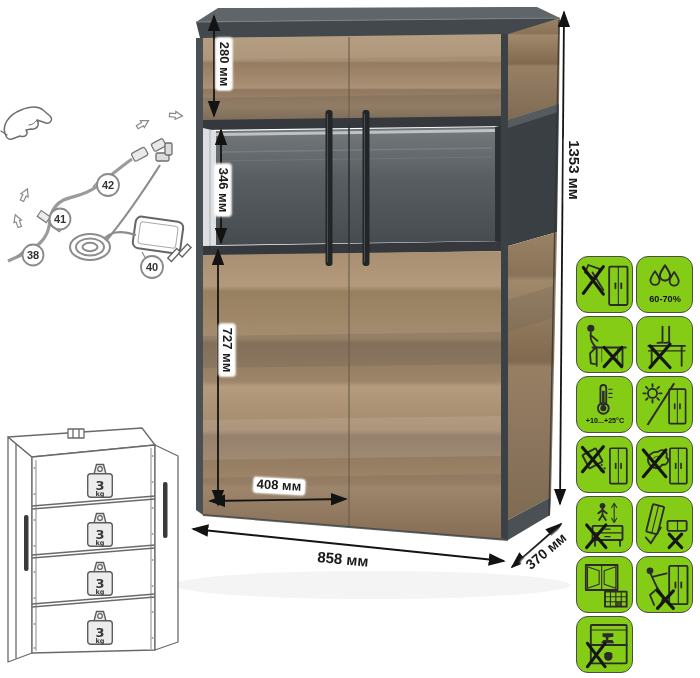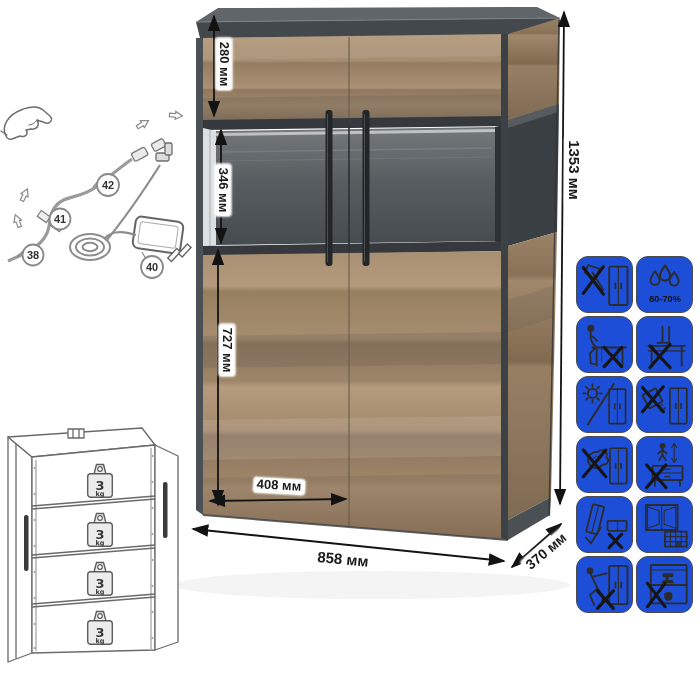--- a/index.html
+++ b/index.html
@@ -10,21 +10,21 @@
   .dim{position:absolute;background:#fff;color:#1b1b1b;
        font:700 13px "Liberation Sans",sans-serif;padding:0 3px;line-height:1.15;
        border-radius:3px;white-space:nowrap;
        transform:translate(-50%,-50%) rotate(var(--r,0deg));
        box-shadow:0 0 2px 1px rgba(255,255,255,.85);}
   .dim.lg{font-size:15px;}
   .dim.md{font-size:14px;}
   
   .icons{position:absolute;left:576px;top:256px;display:grid;
          grid-template-columns:57px 57px;grid-auto-rows:57px;gap:3px;}
-  .icell{border:1.7px solid #4c4c4c;border-radius:12px;background:#1d4ed8;
+  .icell{border:1.7px solid #4c4c4c;border-radius:12px;background:#84cc16;
          display:flex;align-items:center;justify-content:center;box-sizing:border-box;}
   svg.ci{width:50px;height:50px;display:block;}
   .s{stroke:#2b2b2b;stroke-width:2.2;fill:none;stroke-linecap:round;stroke-linejoin:round;}
   .sf{fill:#2b2b2b;stroke:none;}
   .x{stroke:#151515;stroke-width:3.8;stroke-linecap:round;fill:none;}
   .thin{stroke-width:1.3;}
   .it{font:700 11px "Liberation Sans",sans-serif;fill:#111;}
   .it9{font:700 8.6px "Liberation Sans",sans-serif;fill:#111;}
   .callout{font:700 11px "Liberation Sans",sans-serif;fill:#333;}
   .wtxt{font:700 13px "DejaVu Sans",sans-serif;fill:#3a3a3a;}
@@ -331,20 +331,34 @@
         <g class="s" stroke-width="2.6">
           <line x1="27" y1="8" x2="27" y2="27"></line>
             <line x1="35" y1="8" x2="35" y2="27"></line>
           <line x1="27" y1="27" x2="21" y2="27.5"></line>
             <line x1="35" y1="27" x2="29" y2="27.5"></line>
         </g>
         <path class="x" d="M12,31 L36,57 M36,29 L12,57"></path>
       </svg>
     </div>
 
+    <div class="icell">
+      <svg class="ci" viewBox="0 0 60 60">
+        <rect class="s" x="24.5" y="6" width="7" height="24" rx="3.5"></rect>
+        <line x1="28" y1="13" x2="28" y2="27" stroke="#2b2b2b" stroke-width="3"></line>
+        <circle class="s" cx="28" cy="34" r="6.5"></circle>
+        <circle class="sf" cx="28" cy="34" r="3.6"></circle>
+        <g class="s thin">
+          <line x1="34.5" y1="11" x2="38.5" y2="11"></line>
+          <line x1="34.5" y1="16" x2="38.5" y2="16"></line>
+          <line x1="34.5" y1="21" x2="38.5" y2="21"></line>
+        </g>
+        <text class="it9" x="30" y="52" text-anchor="middle">+10...+25°C</text>
+      </svg>
+    </div>
 
     <div class="icell">
       <svg class="ci" viewBox="0 0 60 60">
         <use href="#cab" transform="translate(34,10) scale(.9)"></use>
         <g class="s" stroke-width="1.8">
           <circle cx="15" cy="16" r="5.5"></circle>
           <line x1="15" y1="5" x2="15" y2="8"></line>
             <line x1="15" y1="24" x2="15" y2="27"></line>
           <line x1="4" y1="16" x2="7" y2="16"></line>
             <line x1="23" y1="16" x2="26" y2="16"></line>

